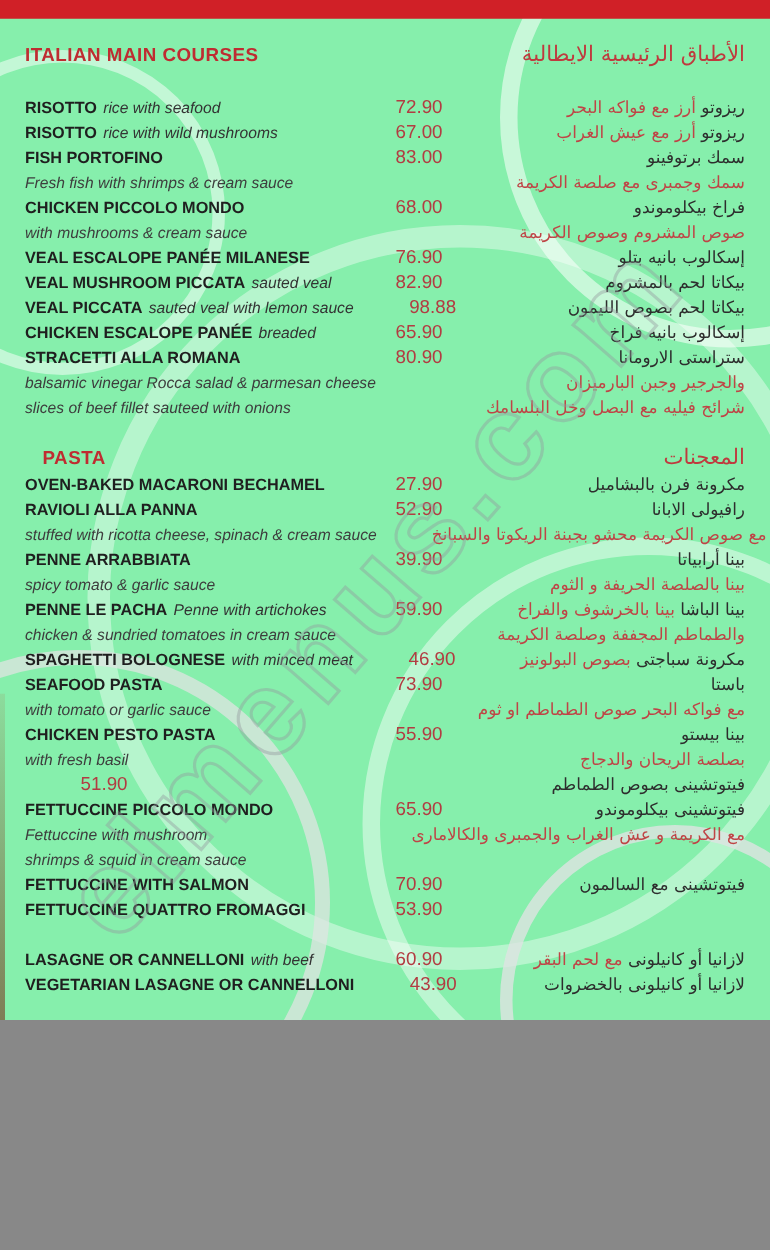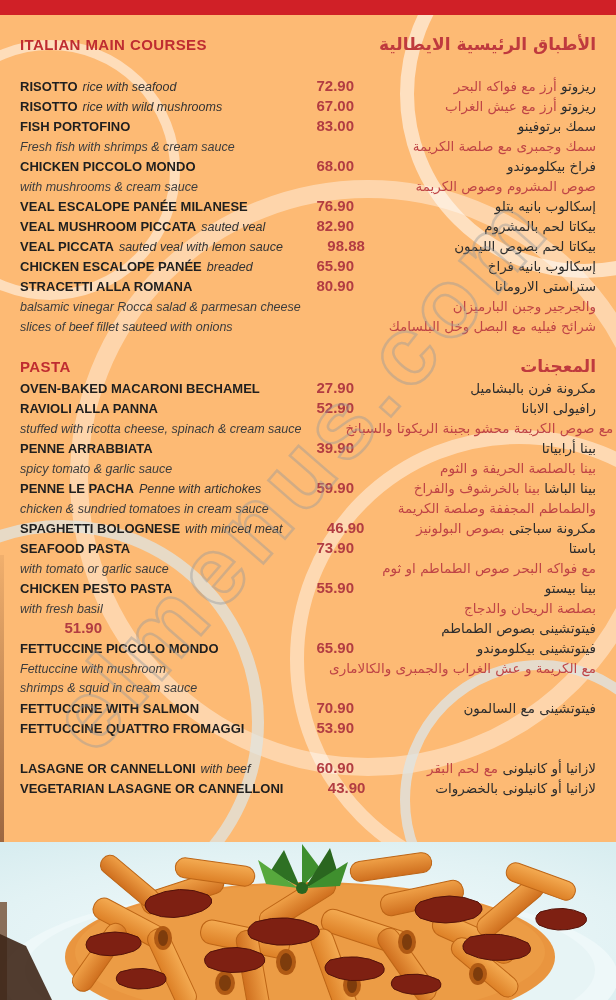--- a/index.html
+++ b/index.html
@@ -1,17 +1,17 @@
 <!DOCTYPE html>
 <html><head>
 <meta charset="utf-8">
 <style>
   html,body{margin:0;padding:0;background:#888;}
-  .page{position:relative;width:616px;height:1000px;margin:0 auto;overflow:hidden;
-        background:#fdba74;font-family:"Liberation Sans",sans-serif;}
+  .page{position:relative;width:616px;height:816px;margin:0 auto;overflow:hidden;
+        background:#86efac;font-family:"Liberation Sans",sans-serif;}
   .topbar{position:absolute;top:0;left:0;right:0;height:15px;background:#d02027;z-index:4;}
   
   .swirl{position:absolute;border-radius:50%;pointer-events:none;z-index:1;}
   .sw1{width:340px;height:340px;border:14px solid rgba(255,255,255,.55);left:400px;top:-90px;}
   .sw2{width:560px;height:560px;border:18px solid rgba(255,255,255,.40);left:70px;top:180px;}
   .sw3{width:380px;height:380px;border:12px solid rgba(223,228,226,.75);left:-140px;top:520px;}
   .sw4{width:430px;height:430px;border:14px solid rgba(255,255,255,.45);left:290px;top:430px;}
   .sw5{width:260px;height:260px;border:10px solid rgba(223,228,226,.8);left:400px;top:660px;}
   .sw6{width:240px;height:240px;border:10px solid rgba(255,255,255,.5);left:-80px;top:40px;}
   
@@ -20,29 +20,29 @@
      font-size:96px;font-weight:bold;letter-spacing:8px;white-space:nowrap;
      color:transparent;-webkit-text-stroke:2.5px rgba(148,153,158,.42);
      pointer-events:none;}
   
   .edge-strip{position:absolute;left:0;top:555px;width:4px;height:290px;z-index:4;
      background:linear-gradient(to bottom,rgba(170,115,70,.15),rgba(122,74,47,.75));}
   
   .content{position:relative;z-index:2;padding:15px 20px 0 20px;}
   .sec-header{display:flex;justify-content:space-between;align-items:baseline;
      margin:17px 0 20px 0;line-height:24px;height:24px;}
-  .sec-header.tight{margin:18px 0 0 0;}
+  .sec-header.tight{margin:18px 0 0 14px;}
   .sec-header .en{color:#bf2c31;font-weight:bold;font-size:15px;letter-spacing:.4px;}
-  .sec-header .ar{color:#bf3a3e;font-weight:bold;font-size:17px;direction:rtl;
+  .sec-header .ar{color:#bf3a3e;font-weight:normal;font-size:17px;direction:rtl;
      font-family:"DejaVu Sans",sans-serif;text-align:right;}
   .row{display:flex;align-items:baseline;height:20px;line-height:20px;}
   .row .en{flex:0 0 252px;white-space:nowrap;color:#1f1f1f;font-size:13px;font-weight:bold;}
   .row .en .note{font-weight:normal;font-style:italic;font-size:12.5px;color:#333;margin-left:5px;margin-top:36px;}
   .row .en .note.b{font-weight:bold;}
-  .row .price{flex:0 0 82px;text-align:right;color:#b23c42;font-weight:bold;font-size:15px;
+  .row .price{flex:0 0 82px;text-align:right;color:#b23c42;font-weight:normal;font-size:15px;
      font-family:"Liberation Sans",sans-serif;}
   .row .ar{flex:1 1 auto;direction:rtl;white-space:nowrap;color:#2d2d2d;font-size:13.5px;
      font-family:"DejaVu Sans",sans-serif;padding-left:44px;}
   .row .ar .red{color:#bf4446;}
   .desc-row .en{flex:1 1 auto;font-weight:normal;font-style:italic;color:#3d3d3d;font-size:12.5px;}
   .desc-row .ar{flex:0 0 auto;}
   .gap{height:20px;}
   
   .photo{position:absolute;left:0;top:842px;width:616px;height:158px;z-index:5;display:block;}
 </style>

